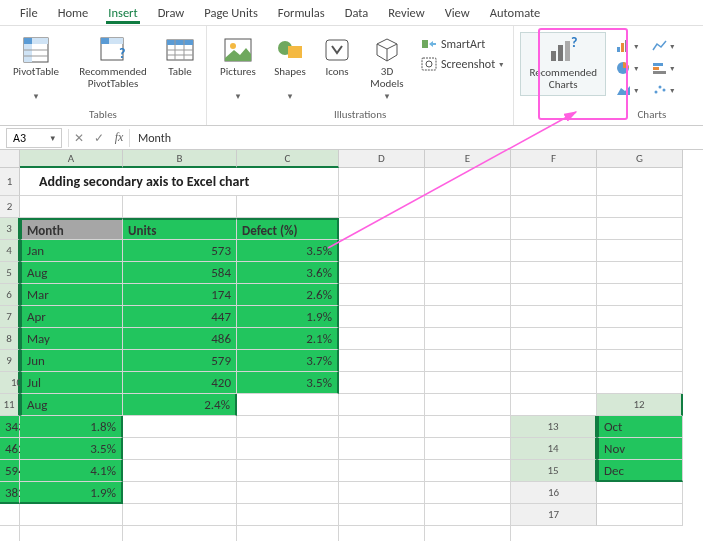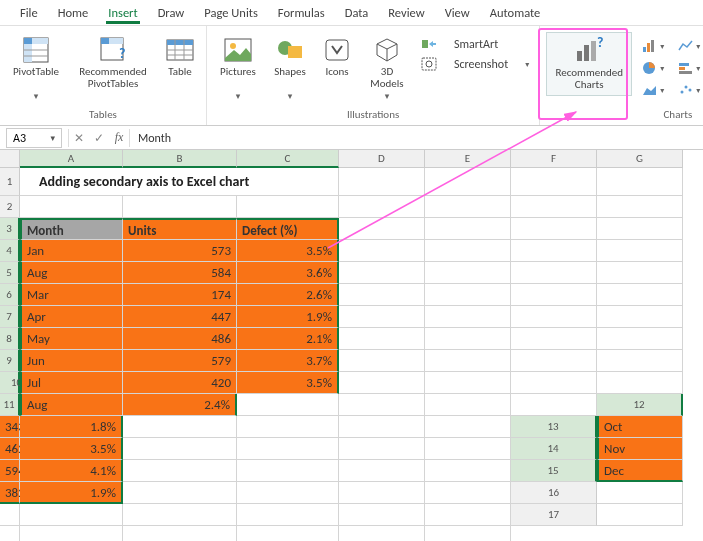--- a/index.html
+++ b/index.html
@@ -11,21 +11,21 @@
   .menubar .m.active::after { content: ""; position: absolute; left: 8px; right: 8px; bottom: -1px; height: 3px; background: #107c41; }
   
   .ribbon { height: 100px; display: flex; border-bottom: 1px solid #ccc; background: #fff; position: relative; }
   .rgroup { display: flex; flex-direction: column; align-items: center; justify-content: space-between; padding: 2px 6px 0 6px; border-right: 1px solid #e3e3e3; }
   .rgroup .buttons { display: flex; flex: 1; align-items: flex-start; gap: 4px; padding-top: 4px; }
   .glabel { font-size: 11px; color: #666; padding: 2px 0 4px 0; }
   .bigbtn { display: flex; flex-direction: column; align-items: center; width: 70px; color: #444; font-size: 11px; cursor: pointer; padding: 2px 2px; }
   .bigbtn .ic { height: 32px; display: flex; align-items: center; justify-content: center; position: relative; }
   .bigbtn .lbl { text-align: center; line-height: 1.1; min-height: 26px; }
   .bigbtn .arrow { font-size: 9px; color: #666; margin-top: -2px; }
-  .smallbtn { display: flex; align-items: center; height: 20px; padding: 0 4px; color: #444; cursor: pointer; font-size: 12px; gap: 17px; }
+  .smallbtn { display: flex; align-items: center; height: 20px; padding: 0 4px; color: #444; cursor: pointer; font-size: 12px; gap: 4px; }
   .smallbtn .sic { width: 16px; height: 16px; display: flex; align-items: center; justify-content: center; }
   .highlight-box { position: absolute; border: 2px solid #ff60e0; border-radius: 3px; z-index: 20; pointer-events: none; }
   .chartbtns { display: flex; flex-wrap: wrap; width: 76px; gap: 2px; padding-top: 4px; }
   .chartbtn { width: 34px; height: 20px; display: flex; align-items: center; justify-content: center; cursor: pointer; gap: 2px; }
   .dropar { font-size: 8px; color: #666; }
   
   .fbar { height: 24px; display: flex; align-items: center; border-bottom: 1px solid #ccc; font-size: 12px; }
   .fbar .namebox { width: 56px; height: 20px; border: 1px solid #ccc; margin: 0 6px; display: flex; align-items: center; padding: 0 6px; justify-content: space-between; }
   .fbar .namebox .dd { font-size: 9px; color: #555; }
   .fbar .fbtn { width: 20px; text-align: center; color: #888; cursor: pointer; }
@@ -35,21 +35,21 @@
   
   .grid { display: grid; grid-template-columns: 20px 103px 114px 102px 86px 86px 86px 86px; font-size: 13px; color: #333; }
   .colh { background: #f0f0f0; border-right: 1px solid #ccc; border-bottom: 1px solid #ccc; text-align: center; font-size: 11px; color: #555; height: 18px; line-height: 18px; }
   .colh.sel { background: #d6e8d6; border-bottom: 2px solid #107c41; }
   .rowh { background: #f0f0f0; border-right: 1px solid #ccc; border-bottom: 1px solid #d4d4d4; text-align: center; font-size: 11px; color: #555; }
   .rowh.sel { background: #d6e8d6; border-right: 2px solid #107c41; }
   .corner { background: #f0f0f0; border-right: 1px solid #ccc; border-bottom: 1px solid #ccc; }
   .cell { border-right: 1px solid #d4d4d4; border-bottom: 1px solid #d4d4d4; padding: 2px 5px; height: 22px; line-height: 18px; background: #fff; }
   .cell.rowfirst { height: 28px; line-height: 24px; padding-left: 19px; }
   .title-cell { font-weight: bold; font-size: 14px; color: #222; }
-  .sel-range { background: #f97316; }
+  .sel-range { background: #22c55e; }
   .sel-active { background: #a6a6a6; }
   .hdr { font-weight: bold; }
   .num { text-align: right; }
   .sel-border-top { border-top: 2px solid #107c41 !important; }
   .sel-border-left { border-left: 2px solid #107c41 !important; }
   .sel-border-right { border-right: 2px solid #107c41 !important; }
   .sel-border-bottom { border-bottom: 2px solid #107c41 !important; }
   .arrow-svg { position: absolute; top: 106px; left: 320px; z-index: 30; pointer-events: none; }
 </style>
 </head>

